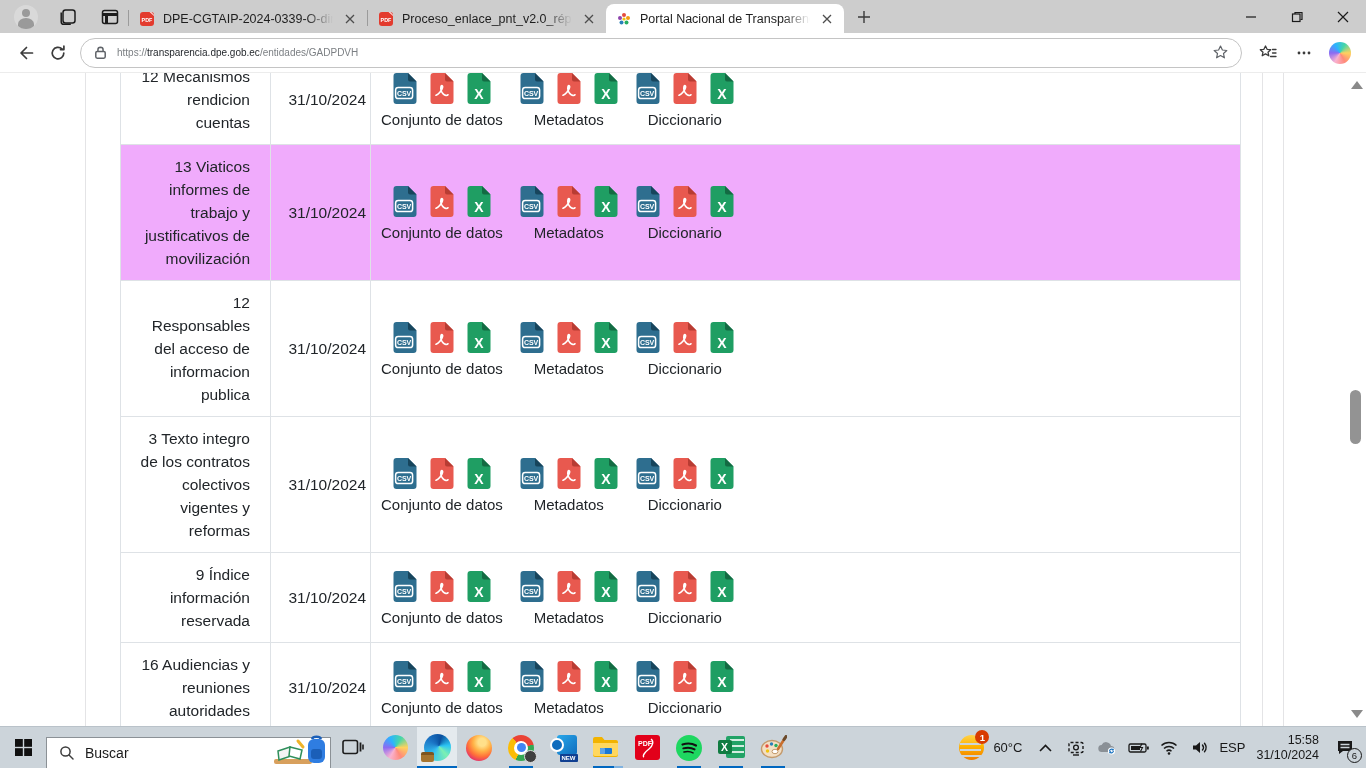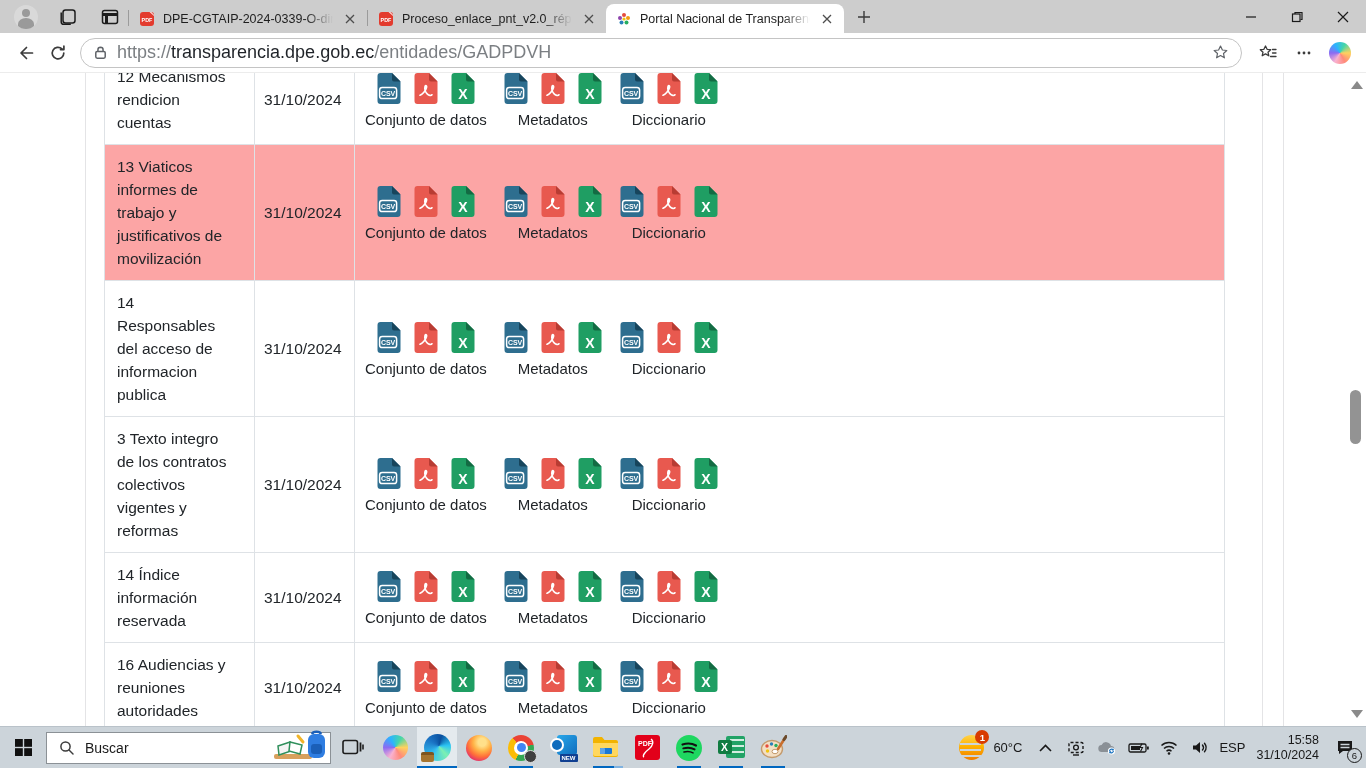--- a/index.html
+++ b/index.html
@@ -23,52 +23,52 @@
   .newtab{display:flex;align-items:center;justify-content:center;width:28px;height:28px;margin:0 0 2px 6px;}
   .win-controls{position:absolute;right:0;top:0;height:33px;display:flex;}
   .win-btn{width:46px;height:33px;display:flex;align-items:center;justify-content:center;}
 
   
   .toolbar{position:absolute;left:0;top:33px;width:1366px;height:40px;background:#fff;display:flex;align-items:center;
     border-bottom:1px solid #ececec;padding:0 10px;}
   .nav-btn{width:32px;height:32px;display:flex;align-items:center;justify-content:center;flex:none;}
   .urlpill{flex:1;height:30px;margin:0 10px 0 6px;border:1px solid #c4c4c4;border-radius:16px;display:flex;align-items:center;
     padding:0 12px;gap:9px;background:#fff;}
-  .url{font-size:18px;color:#7b7f83;white-space:nowrap;overflow:hidden;flex:1;}
+  .url{font-size:10px;color:#7b7f83;white-space:nowrap;overflow:hidden;flex:1;}
   .url .domain{color:#1f2328;}
   .toolbar-right{display:flex;align-items:center;gap:4px;}
   .tb-ico{width:32px;height:32px;display:flex;align-items:center;justify-content:center;}
 
   
   .content{position:absolute;left:0;top:73px;width:1366px;height:653px;background:#fff;overflow:hidden;}
   .vline{position:absolute;top:0;bottom:0;width:1px;background:#e4e4e6;}
-  .tablewrap{position:absolute;left:104px;top:-19px;}
+  .tablewrap{position:absolute;left:120px;top:-19px;text-align:right;}
   .ttable{display:table;border-collapse:collapse;width:1121px;table-layout:fixed;}
   .tr{display:table-row;}
-  .tr.striped .td{background:#fca5a5;}
+  .tr.striped .td{background:#f0abfc;}
   .td{display:table-cell;border:1px solid #dee2e6;vertical-align:middle;color:#212529;}
   .td.name{width:150px;padding:10px 20px 10px 12px;font-size:15.5px;line-height:23px;}
   .td.date{width:100px;padding:10px 4px 10px 9px;font-size:15.5px;}
   .td.files{padding:10px 10px 10px 10px;}
   .fgroups{display:flex;gap:16px;align-items:flex-start;}
   .group{display:flex;flex-direction:column;align-items:center;}
   .gicons{display:flex;gap:11px;}
   .fico{display:inline-flex;cursor:pointer;}
   .glabel{margin-top:6px;font-size:15px;color:#212529;white-space:nowrap;}
 
   
   .pg-scroll{position:absolute;right:2px;top:0;bottom:0;width:16px;}
   .pg-up{position:absolute;top:8px;left:3px;width:0;height:0;border-left:6px solid transparent;border-right:6px solid transparent;border-bottom:8px solid #8a8a8a;}
   .pg-down{position:absolute;bottom:8px;left:3px;width:0;height:0;border-left:6px solid transparent;border-right:6px solid transparent;border-top:8px solid #8a8a8a;}
   .pg-thumb{position:absolute;left:2px;top:317px;width:11px;height:54px;border-radius:6px;background:#939393;}
 
   
   .taskbar{position:absolute;left:0;top:726px;width:1366px;height:42px;background:#ccd4da;border-top:1px solid #b9c2c9;
     display:flex;align-items:center;}
-  .tb-left{display:flex;align-items:center;height:42px;}
+  .tb-left{display:flex;align-items:flex-end;height:42px;}
   .start{width:46px;height:42px;display:flex;align-items:center;justify-content:center;}
   .searchbox{width:285px;height:32px;background:#fff;border:1px solid #8b9196;display:flex;align-items:center;gap:10px;
     padding:0 0 0 12px;position:relative;overflow:visible;}
   .searchbox .s-label{font-size:14px;color:#1b1b1b;flex:1;}
   .s-doodle{position:absolute;right:2px;bottom:1px;}
   .app{position:relative;width:40px;height:42px;display:flex;align-items:center;justify-content:center;margin-left:2px;}
   .app.active-app{background:#e4eaee;}
   .underline{position:absolute;bottom:0;left:50%;transform:translateX(-50%);height:3px;width:24px;background:#0067c0;}
   .underline.wide{width:40px;}
   .underline-extra{position:absolute;bottom:0;right:-6px;height:3px;width:9px;background:#7fb2e0;}
@@ -425,21 +425,21 @@
           </svg>
         </span>
       </div>
       <div class="glabel">Diccionario</div>
     </div>
   </div>
       </div>
     </div>
 
     <div class="tr">
-      <div class="td name">14 Responsables del acceso de informacion publica</div>
+      <div class="td name">12 Responsables del acceso de informacion publica</div>
       <div class="td date">31/10/2024</div>
       <div class="td files">
         <div class="fgroups">
     <div class="group">
       <div class="gicons">
         <span class="fico">
           <svg width="26" height="33" viewBox="0 0 26 33">
             <path d="M1.5 4a3 3 0 0 1 3-3H16l8.5 8.5V29a3 3 0 0 1-3 3h-17a3 3 0 0 1-3-3z" fill="#2e6e8f"></path>
             <path d="M16 1l8.5 8.5H18a2 2 0 0 1-2-2z" fill="#17455c"></path>
             <rect x="3.6" y="15.5" width="17" height="11" rx="2.6" fill="none" stroke="#fff" stroke-width="1.5"></rect>
@@ -609,21 +609,21 @@
           </svg>
         </span>
       </div>
       <div class="glabel">Diccionario</div>
     </div>
   </div>
       </div>
     </div>
 
     <div class="tr">
-      <div class="td name">14 Índice información reservada</div>
+      <div class="td name">9 Índice información reservada</div>
       <div class="td date">31/10/2024</div>
       <div class="td files">
         <div class="fgroups">
     <div class="group">
       <div class="gicons">
         <span class="fico">
           <svg width="26" height="33" viewBox="0 0 26 33">
             <path d="M1.5 4a3 3 0 0 1 3-3H16l8.5 8.5V29a3 3 0 0 1-3 3h-17a3 3 0 0 1-3-3z" fill="#2e6e8f"></path>
             <path d="M16 1l8.5 8.5H18a2 2 0 0 1-2-2z" fill="#17455c"></path>
             <rect x="3.6" y="15.5" width="17" height="11" rx="2.6" fill="none" stroke="#fff" stroke-width="1.5"></rect>

